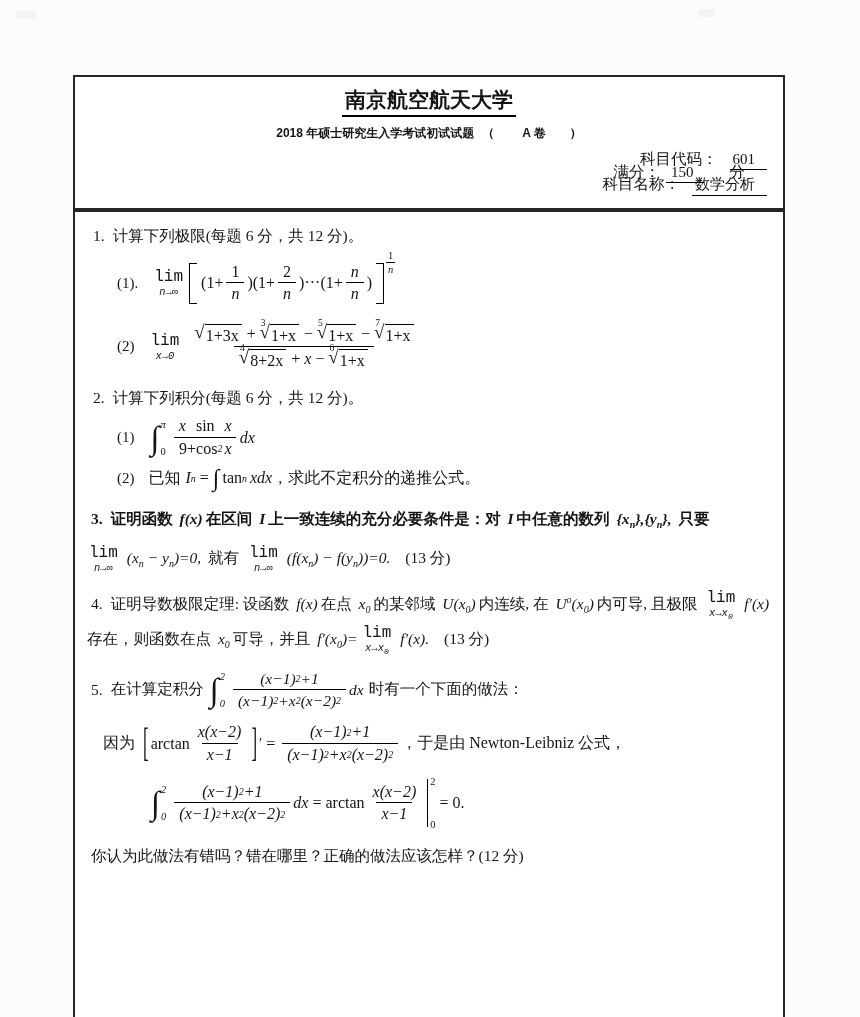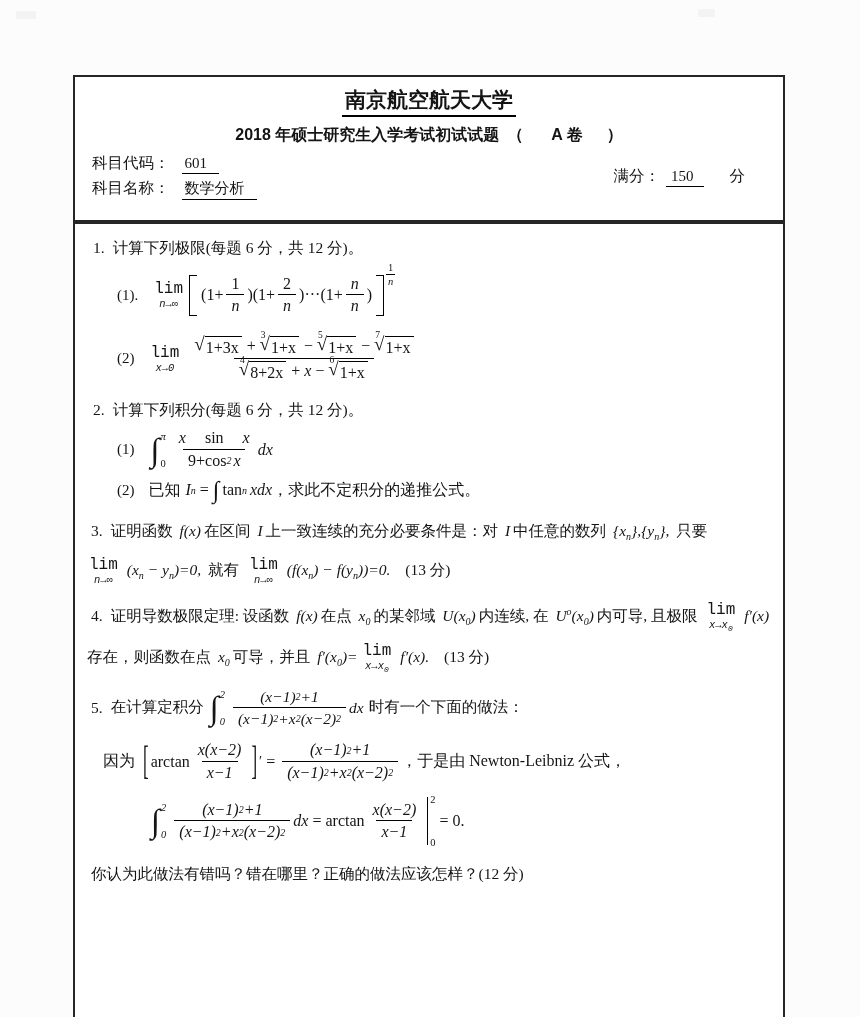--- a/index.html
+++ b/index.html
@@ -7,30 +7,30 @@
        font-family:"Liberation Serif","DejaVu Serif","DejaVu Sans",serif;color:#141414;}
   .page{position:relative;width:860px;height:1017px;}
   .smudge{position:absolute;background:#f3f3f3;border-radius:2px;}
   .smudge.l{left:16px;top:11px;width:20px;height:8px;}
   .smudge.r{left:698px;top:9px;width:17px;height:8px;}
 
   .box{position:absolute;left:73px;top:75px;width:712px;height:980px;
        border:2px solid #262626;background:#fff;box-sizing:border-box;}
 
   
-  .hdr{padding:9px 16px 16px;}
+  .hdr{padding:9px 16px 8px;}
   .hdr-uni{text-align:center;font-family:"Liberation Sans","DejaVu Sans",sans-serif;
            font-weight:bold;font-size:21px;}
   .hdr-uni .t{display:inline-block;border-bottom:2px solid #000;padding:0 3px 1px;}
   .hdr-title{text-align:center;font-family:"Liberation Sans","DejaVu Sans",sans-serif;
-             font-weight:bold;font-size:16px;margin-top:8px;}
+             font-weight:bold;font-size:12px;margin-top:8px;}
   .hdr-title .po{margin:0 28px 0 8px;}
   .hdr-title .pc{margin-left:24px;}
   .hdr-meta{position:relative;margin-top:7px;font-size:15.5px;padding-left:1px;}
-  .meta-row{margin:2px 0 4px;}
+  .meta-row{margin:2px 0 4px;text-align:right;}
   .uline{display:inline-block;border-bottom:1.3px solid #000;padding:0 12px 1px 3px;
          margin-left:12px;font-size:15px;}
   .meta-right{position:absolute;right:22px;top:13px;}
   .meta-right .uline{padding:0 10px 1px 5px;margin-left:6px;text-align:center;}
   .meta-right .unit{margin-left:26px;}
 
   .sep{border-top:2px solid #262626;}
 
   
   .notice{font-family:"Liberation Sans","DejaVu Sans",sans-serif;font-weight:bold;
@@ -228,21 +228,21 @@
         <span class="intg">
             <span class="isym">∫</span>
             <span class="ilims">
               <span>π</span>
               <span class="up">0</span>
             </span>
           </span>
         <span class="frac">
           <span class="num">
               <span class="m">x</span>
-              <span class="up" style="margin:0 19px;">sin</span>
+              <span class="up" style="margin:0 10px;">sin</span>
               <span class="m">x</span>
             </span>
           <span class="den">
               <span class="up">9+cos</span>
               <sup class="s up">2</sup>
               <span class="m" style="margin-left:2px;">x</span>
             </span>
         </span>
         <span class="m">dx</span>
       </div>
@@ -253,42 +253,42 @@
         <span class="m" style="margin-left:5px;">I</span>
           <sub class="s">n</sub>
         <span class="opn">=</span>
         <span class="isym small">∫</span>
         <span class="up" style="margin-left:3px;">tan</span>
           <sup class="s">n</sup>
         <span class="m" style="margin-left:3px;">xdx</span>
         <span>，求此不定积分的递推公式。</span>
       </div>
 
-      <div class="para" style="margin-bottom:12px;">
+      <div class="para" style="margin-bottom:12px;font-weight:bold;">
         <span class="qno">3.</span><span>证明函数</span>
         <span class="m">f(x)</span><span>在区间</span>
         <span class="m">I</span><span>上一致连续的充分必要条件是：对</span>
         <span class="m">I</span><span>中任意的数列</span>
         <span class="m"><span>{x</span><sub class="s">n</sub><span>},{y</span><sub class="s">n</sub><span>},</span></span>
         <span>只要</span>
       </div>
       <div class="para" style="margin:0 0 16px -2px;">
         <span class="lim">
             <span class="op">lim</span>
             <span class="sb">n→∞</span>
           </span><span class="m"><span>(x</span><sub class="s">n</sub><span> − y</span><sub class="s">n</sub><span>)=0,</span></span>
         <span>就有</span>
         <span class="lim" style="margin-left:6px;">
             <span class="op">lim</span>
             <span class="sb">n→∞</span>
           </span><span class="m"><span>(f(x</span><sub class="s">n</sub><span>) − f(y</span><sub class="s">n</sub><span>))=0.</span></span>
         <span class="score">(13 分)</span>
       </div>
 
-      <div class="para" style="margin-bottom:10px;">
+      <div class="para" style="margin-bottom:4px;">
         <span class="qno">4.</span><span>证明导数极限定理: 设函数</span>
         <span class="m">f(x)</span><span>在点</span>
         <span class="m"><span>x</span><sub class="s up">0</sub></span><span>的某邻域</span>
         <span class="m"><span>U(x</span><sub class="s up">0</sub><span>)</span></span><span>内连续, 在</span>
         <span class="m"><span>U</span><sup class="s">o</sup><span>(x</span><sub class="s up">0</sub><span>)</span></span><span>内可导, 且极限</span>
         <span class="lim" style="margin-left:5px;">
             <span class="op">lim</span>
             <span class="sb"><span>x→x</span><sub>0</sub></span>
           </span><span class="m">f′(x)</span>
       </div>

